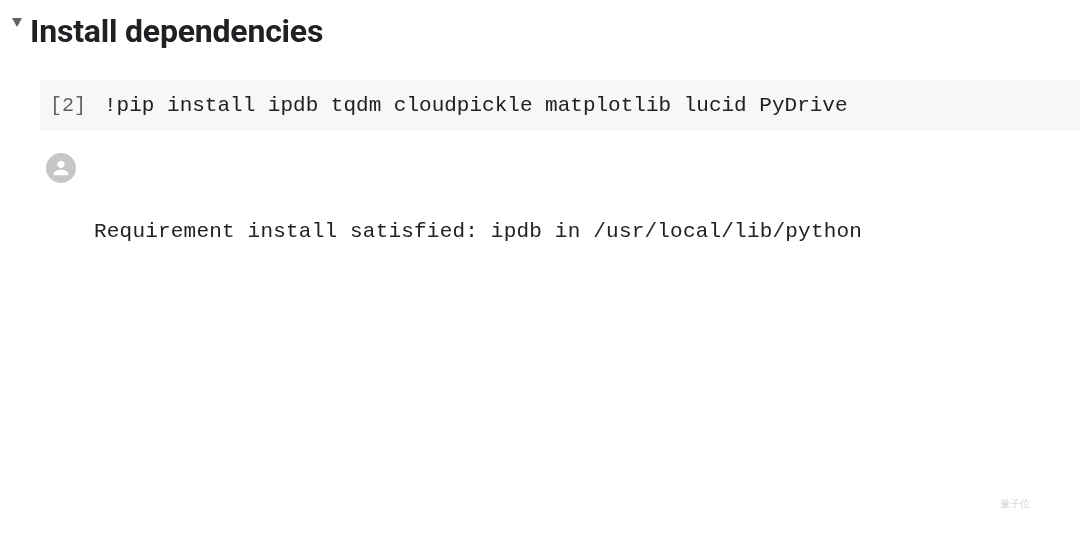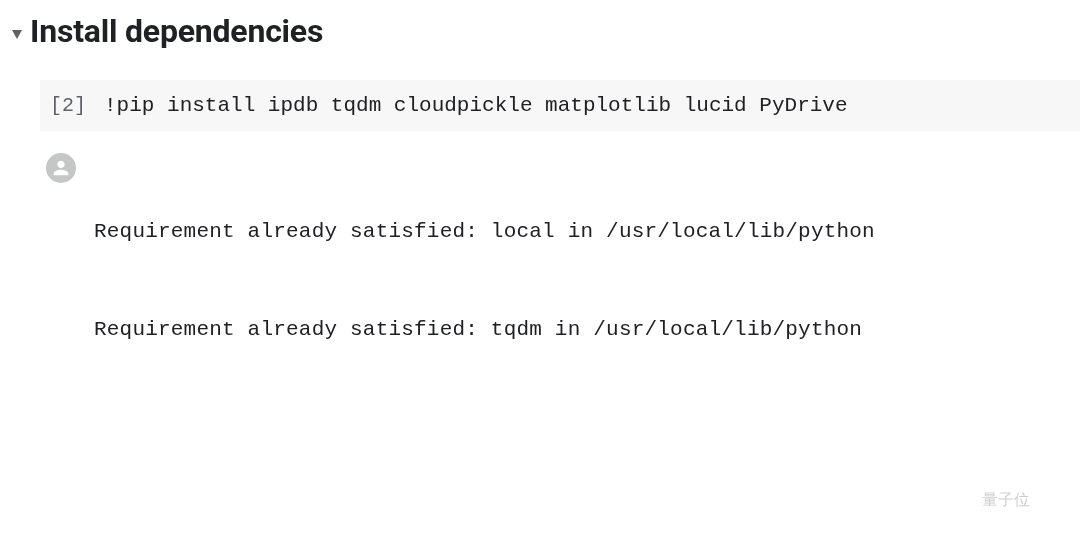--- a/index.html
+++ b/index.html
@@ -13,21 +13,20 @@
       padding: 0;
       width: 1080px;
       height: 551px;
       overflow: hidden;
     }
     .container {
       padding: 12px 0 0 12px;
     }
     .section-header {
       display: flex;
-      align-items: center;
       gap: 8px;
       margin-bottom: 30px;
     }
     .collapse-toggle {
       width: 0;
       height: 0;
       border-left: 5px solid transparent;
       border-right: 5px solid transparent;
       border-top: 9px solid #5f6368;
       cursor: pointer;
@@ -94,21 +93,21 @@
       white-space: pre;
       letter-spacing: 0.2px;
     }
     .output-line {
       display: block;
     }
     .watermark {
       position: absolute;
       right: 50px;
       bottom: 40px;
-      font-size: 16px;
+      font-size: 10px;
       color: #bdbdbd;
       opacity: 0.75;
       pointer-events: none;
     }
   </style>
 </head>
 <body>
 
 <div class="container">
   <div class="section-header">
@@ -122,22 +121,21 @@
       <span class="code-content">!pip install ipdb tqdm cloudpickle matplotlib lucid PyDrive</span>
     </div>
 
     <div class="output-row">
       <div class="avatar">
         <svg viewBox="0 0 24 24">
           <path d="M12 12c2.21 0 4-1.79 4-4s-1.79-4-4-4-4 1.79-4 4 1.79 4 4 4zm0 2c-2.67 0-8 1.34-8 4v2h16v-2c0-2.66-5.33-4-8-4z"></path>
         </svg>
       </div>
       <div class="output-text">
-        <span class="output-line">Requirement already satisfied: local in /usr/local/lib/python</span>
-        <span class="output-line">Requirement already satisfied: tqdm in /usr/local/lib/python</span>
+        <span class="output-line">Requirement install satisfied: ipdb in /usr/local/lib/python</span>
         
         
         
         
         
         
       </div>
     </div>
   </div>
 </div>

